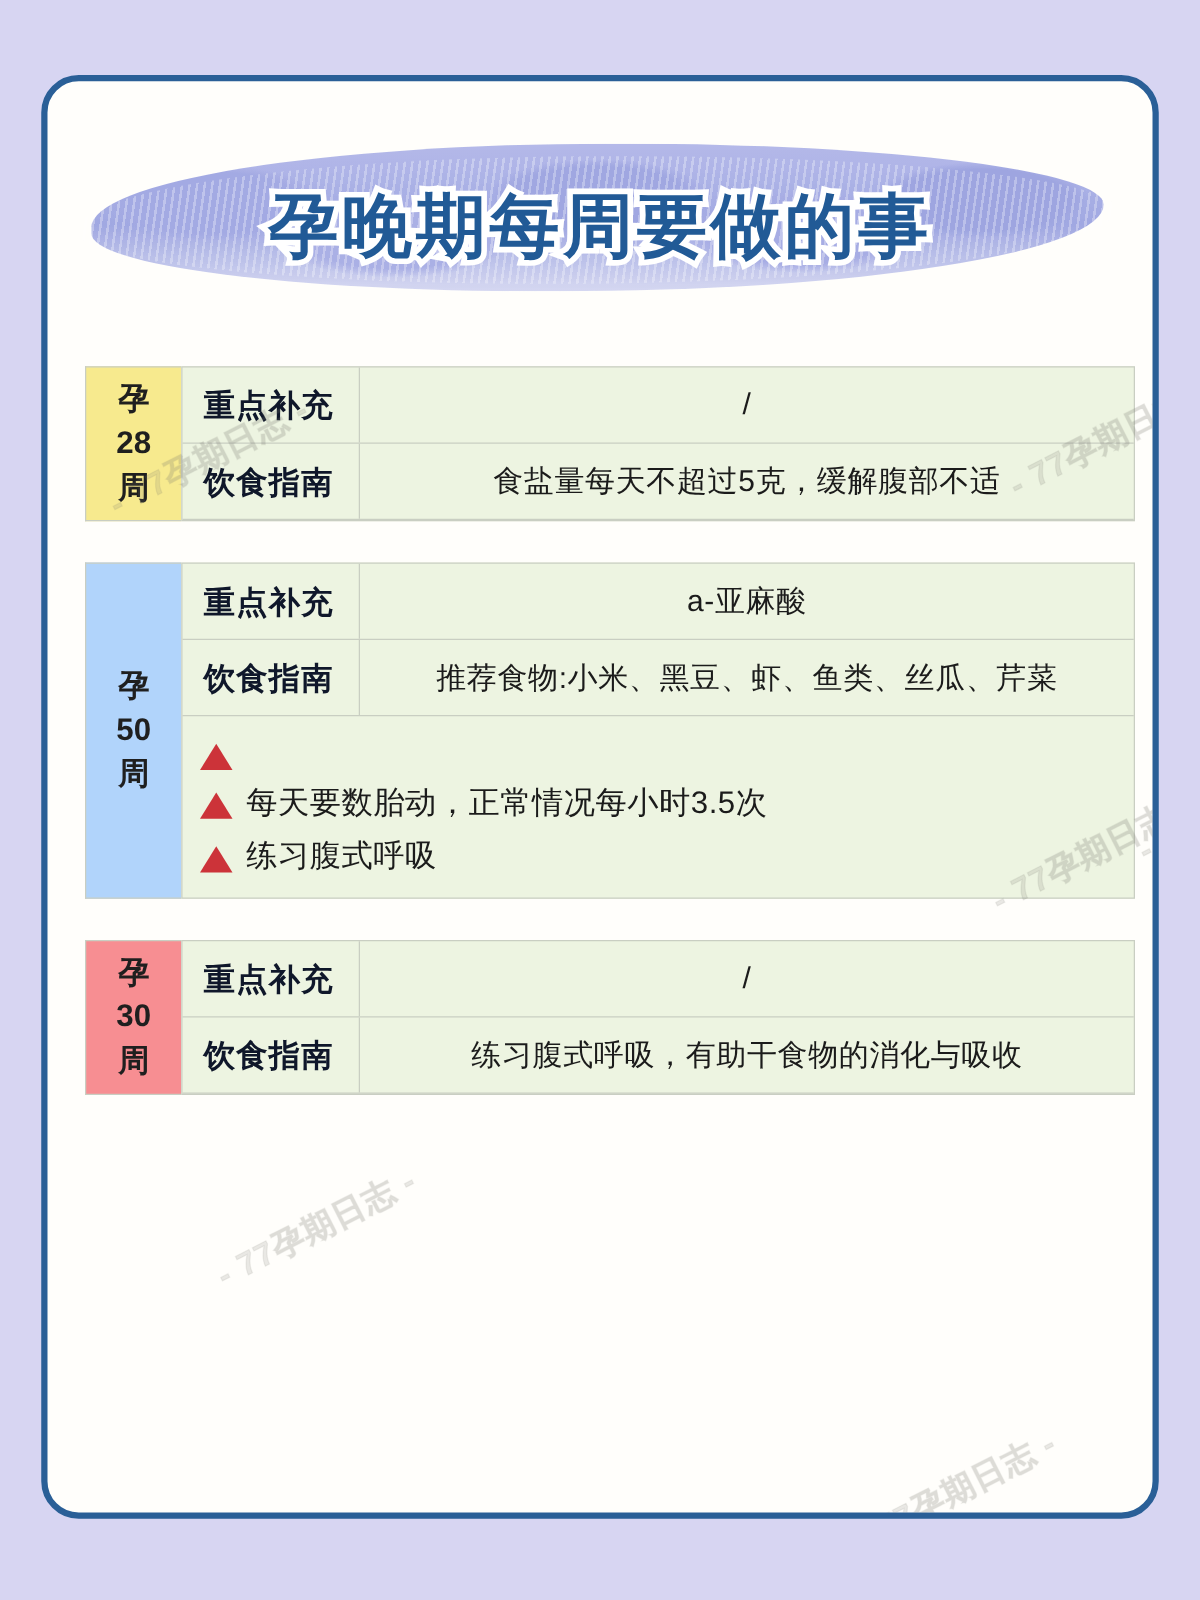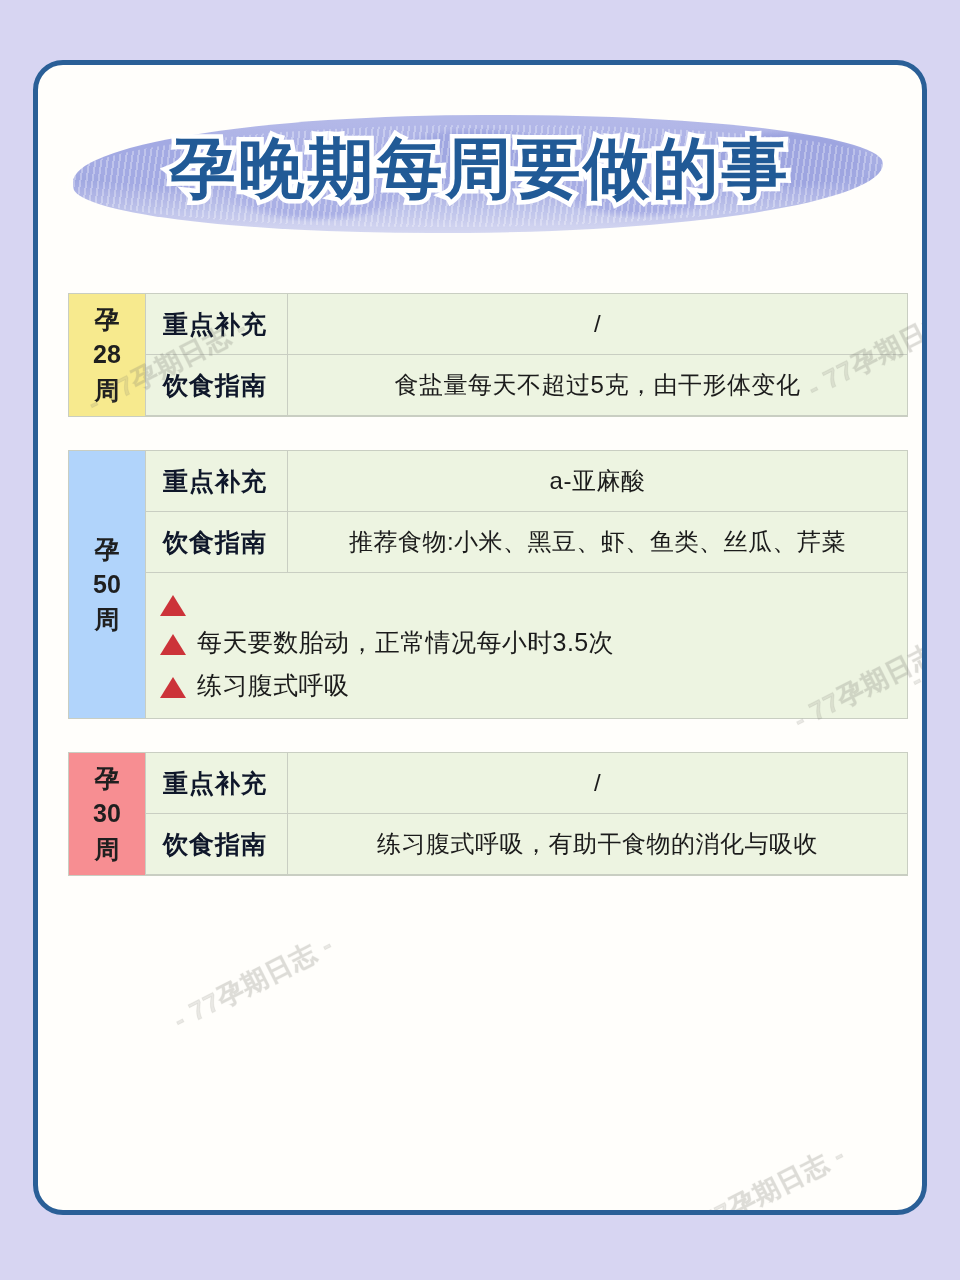--- a/index.html
+++ b/index.html
@@ -52,23 +52,23 @@
         98deg,
         rgba(255,255,255,.30) 0px,
         rgba(255,255,255,.30) 2px,
         rgba(255,255,255,0) 2px,
         rgba(255,255,255,0) 6px);
     border-radius:inherit;
     pointer-events:none;
   }
   #page-title{
     position:absolute;
-    left:0;top:0;width:100%;
+    left:0;top:13px;width:100%;
     text-align:center;
-    font-size:66px;
+    font-size:56px;
     font-weight:bold;
     line-height:150px;
     letter-spacing:3px;
     color:#215a96;
     -webkit-text-stroke:9px #ffffff;
     paint-order:stroke fill;
     white-space:nowrap;
   }
 
   
@@ -195,21 +195,21 @@
         <span>28</span>
         <span>周</span>
       </div>
       <div class="week-body">
         <div class="kv-row">
           <div class="kv-label">重点补充</div>
           <div class="kv-value">/</div>
         </div>
         <div class="kv-row">
           <div class="kv-label">饮食指南</div>
-          <div class="kv-value">食盐量每天不超过5克，由干形体变化</div>
+          <div class="kv-value">食盐量每天不超过5克，缓解腹部不适</div>
         </div>
       </div>
     </div>
 
     <div class="week-block">
       <div class="week-col c-blue">
         <span>孕</span>
         <span>50</span>
         <span>周</span>
       </div>

